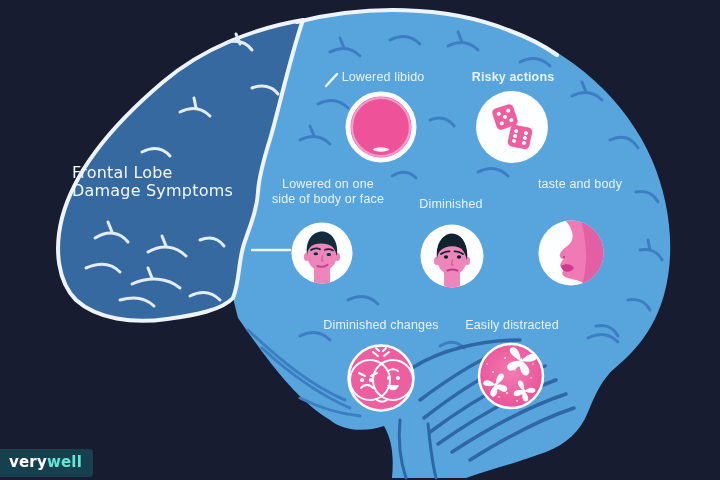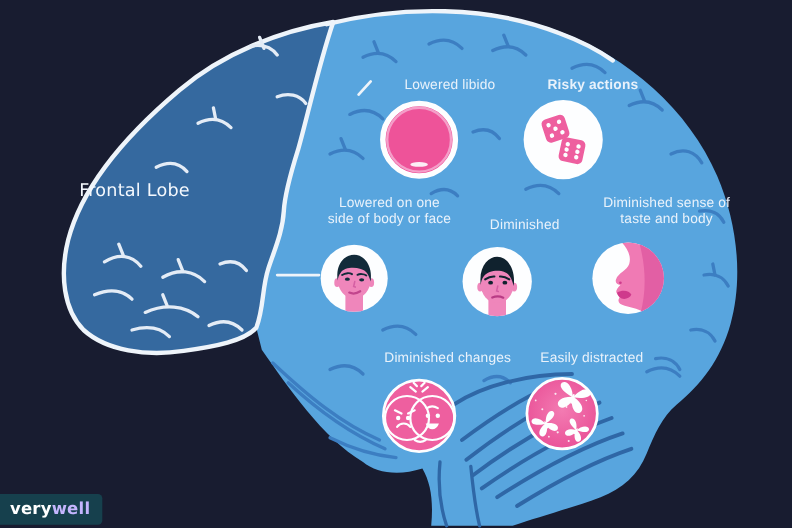--- a/index.html
+++ b/index.html
@@ -5,40 +5,40 @@
   html,body{margin:0;padding:0;}
   #stage{
     position:relative;width:720px;height:480px;overflow:hidden;
     background:#181c30;
     font-family:"Liberation Sans",sans-serif;
   }
   #brain-art{position:absolute;left:0;top:0;z-index:1;}
   .label{
     position:absolute;z-index:3;transform:translateX(-50%);
     text-align:center;color:#e9f2fb;font-size:12.5px;line-height:1.22;
-    letter-spacing:.15px;white-space:nowrap;margin-left:26px;
+    letter-spacing:.15px;white-space:nowrap;
   }
   .label span{display:block;}
   #page-title{
     position:absolute;left:72px;top:164px;z-index:3;
     color:#f4f8fd;font-family:"DejaVu Sans","Liberation Sans",sans-serif;
     font-size:16px;line-height:1.13;font-weight:400;letter-spacing:.2px;
   }
   #page-title span{display:block;}
   .icon{position:absolute;z-index:3;}
   .icon svg{display:block;}
   #brand{
     position:absolute;left:0;bottom:3px;z-index:4;
     background:#16404d;border-radius:0 4px 4px 0;
     padding:4px 11px 6px 9px;
     font-family:"DejaVu Sans","Liberation Sans",sans-serif;
     font-weight:700;font-size:15px;letter-spacing:.2px;
   }
   #brand .p1{color:#ffffff;}
-  #brand .p2{color:#c4b5fd;}
+  #brand .p2{color:#5eead4;}
 </style>
 </head>
 <body>
 
 <div id="stage">
 
   <svg id="brain-art" width="720" height="480" viewBox="0 0 720 480">
 
     <path fill="#58a5de" d="M 303,20
       C 360,6 442,4 507,28 C 572,52 626,100 652,160
@@ -124,37 +124,37 @@
     </g>
 
     <g fill="none" stroke="#eef4fa" stroke-width="2.5" stroke-linecap="round">
       <path d="M 326,86 L 337,74"></path>
       <path d="M 252,250 L 290,250"></path>
     </g>
   </svg>
 
   <h1 id="page-title" style="margin:0;">
     <span>Frontal Lobe</span>
+    <span>Damage Symptoms</span>
   </h1>
 
   <div class="label" style="left:383px;top:70px;">
     <span>Lowered libido</span>
   </div>
   <div class="label" style="left:513px;top:70px;font-weight:bold;">
     <span>Risky actions</span>
   </div>
   <div class="label" style="left:328px;top:177px;">
     <span>Lowered on one</span>
     <span>side of body or face</span>
   </div>
   <div class="label" style="left:451px;top:197px;">
     <span>Diminished</span>
   </div>
   <div class="label" style="left:580px;top:177px;">
-    <span>Diminished sense of</span>
     <span>taste and body</span>
   </div>
   <div class="label" style="left:381px;top:318px;">
     <span>Diminished changes</span>
   </div>
   <div class="label" style="left:512px;top:318px;">
     <span>Easily distracted</span>
   </div>
 
   <div class="icon" style="left:345px;top:91px;width:72px;height:72px;">

